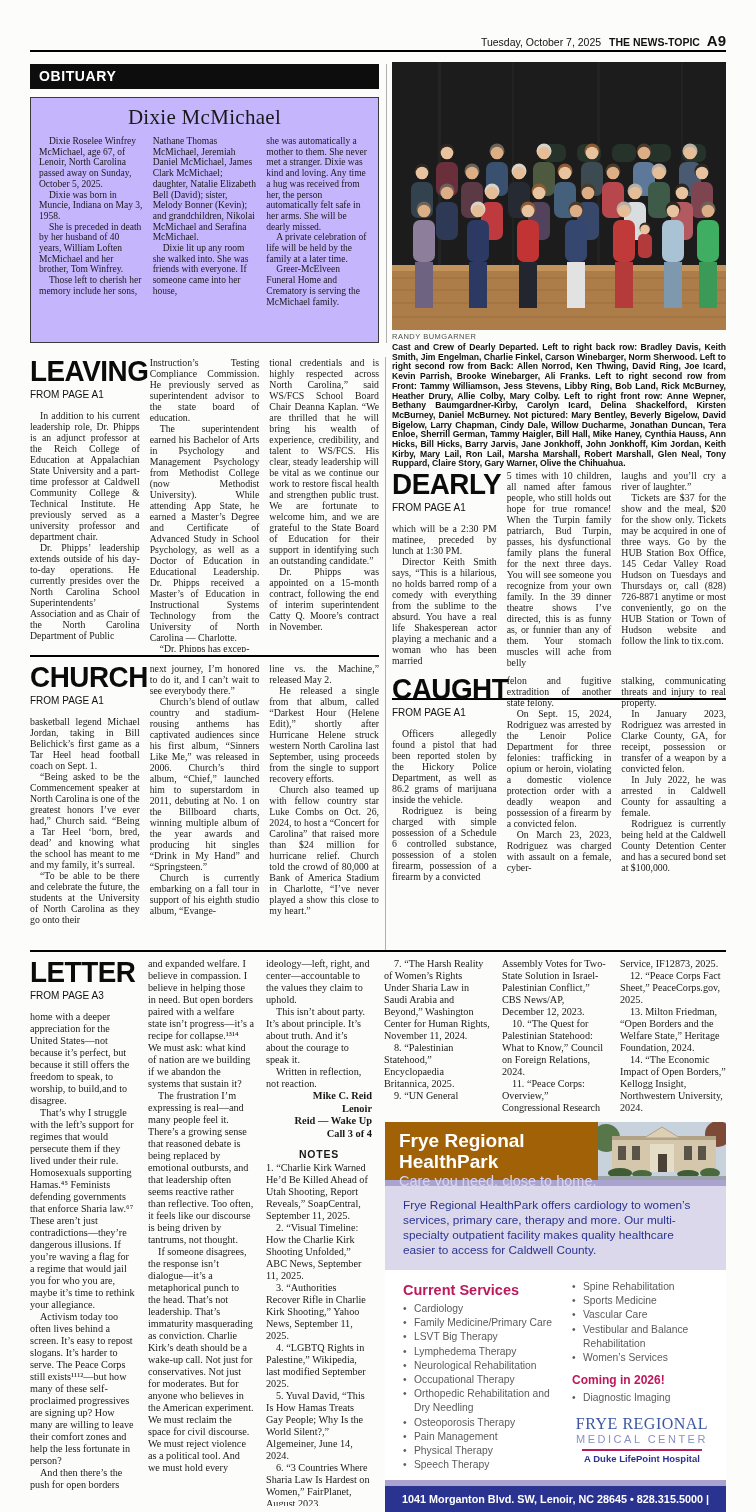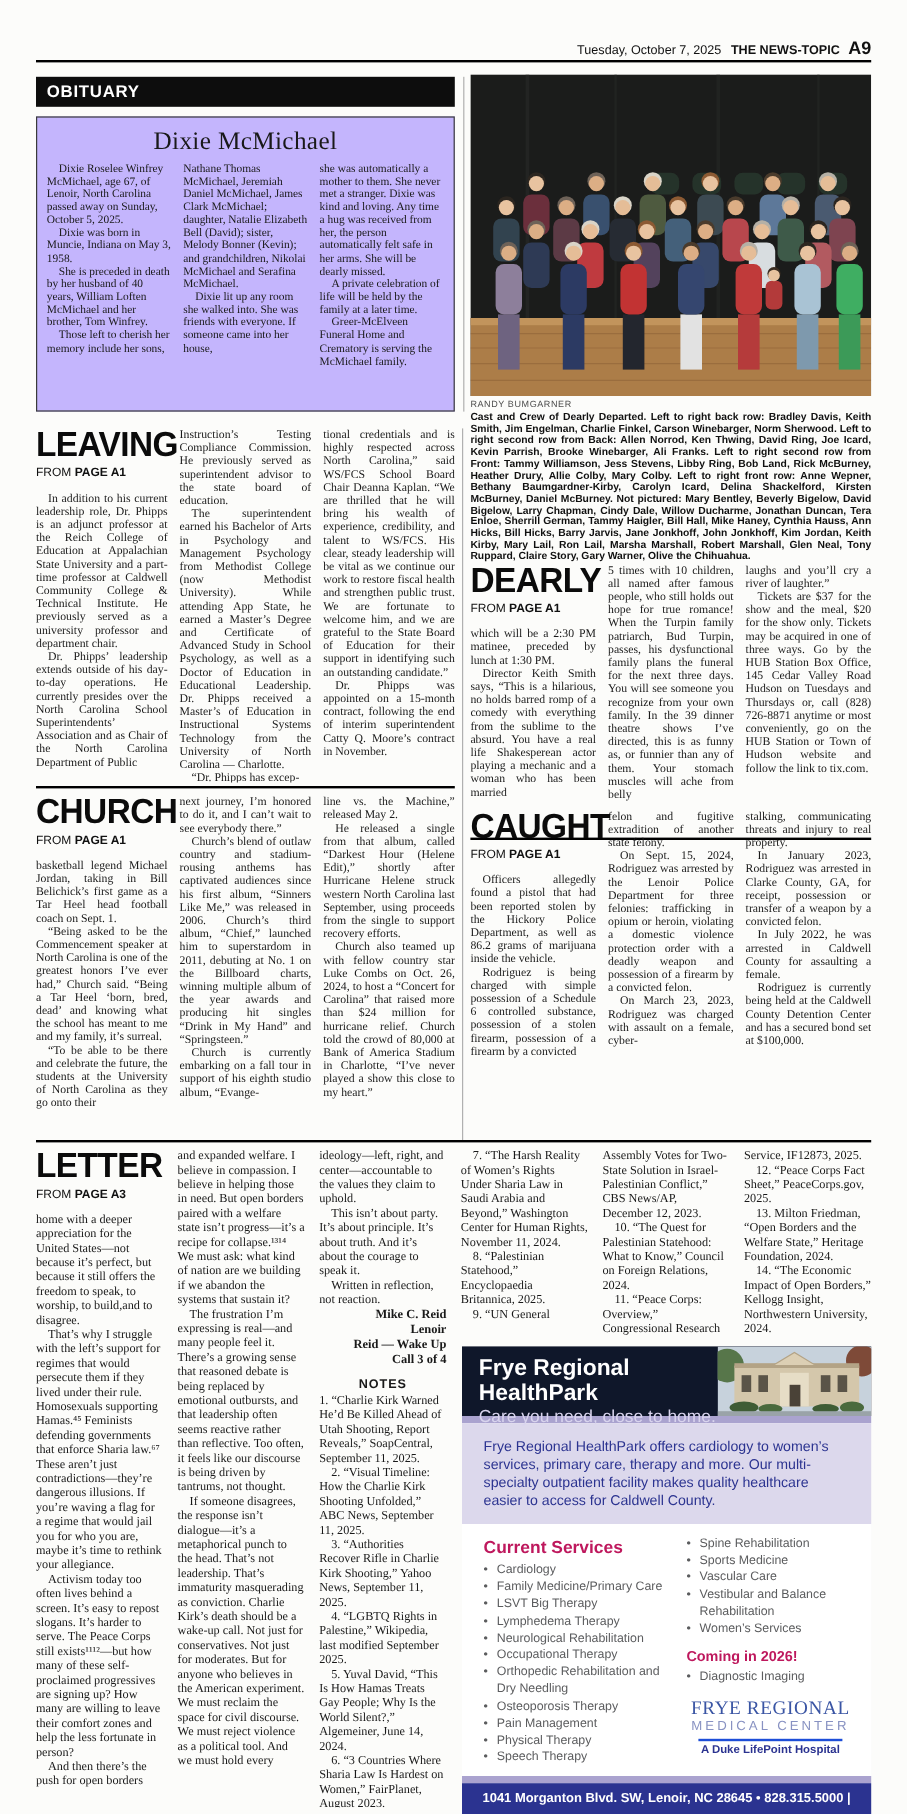--- a/index.html
+++ b/index.html
@@ -34,48 +34,48 @@
   .photo{left:392px;top:62px;width:334px;height:268px;}
   .credit{left:392px;top:332px;width:334px;font-family:"Liberation Sans","DejaVu Sans",sans-serif;
     font-size:7.5px;color:#4d4d4d;letter-spacing:.5px;}
   .caption{left:392px;top:343px;width:334px;font-family:"Liberation Sans","DejaVu Sans",sans-serif;
     font-weight:700;font-size:8.6px;line-height:9.7px;text-align:justify;color:#101010;}
   
   .article{overflow:hidden;}
   .headline{margin:0 0 4px;font-family:"Liberation Sans","DejaVu Sans",sans-serif;font-weight:800;
     font-size:29px;line-height:28px;letter-spacing:-.5px;transform:scaleX(.96);transform-origin:left;white-space:nowrap;color:#0b0b0b;}
   .fromline{font-family:"Liberation Sans","DejaVu Sans",sans-serif;font-size:10px;margin:4px 0 10px;color:#111;}
-  .fromline b{font-weight:700;}
+  .fromline b{font-weight:400;}
   .news .body{font-size:9.8px;line-height:11px;}
   .letter-sec .body{font-size:10.2px;line-height:12px;}
   .letter-sec .body p{text-align:left;}
   .sig p{margin:0;text-align:right !important;font-weight:700;font-size:10.4px;line-height:12.5px;text-indent:0 !important;}
   .notes-head{font-family:"Liberation Sans","DejaVu Sans",sans-serif;font-weight:700;font-size:10.5px;
     text-align:center;letter-spacing:.8px;margin:8px 0 2px;}
   
   .ad{left:385px;top:1122px;width:341px;background:#fff;font-family:"Liberation Sans","DejaVu Sans",sans-serif;}
-  .ad-header{background:#0f172a;height:58px;display:flex;align-items:stretch;}
+  .ad-header{background:#a16207;height:58px;display:flex;align-items:stretch;}
   .ad-header-text{flex:1;padding:8px 0 0 14px;}
   .ad-headline{color:#ffffff;font-weight:700;font-size:19px;line-height:21px;}
   .ad-tagline{color:#d9d4ee;font-size:14.5px;line-height:18px;}
   .ad-building{width:128px;height:58px;display:block;}
   .ad-strip{height:6px;background:#aaa3cf;}
   .ad-intro{background:#dcd8ec;color:#2b3390;font-size:11.8px;line-height:15px;padding:12px 18px;}
   .ad-body{display:flex;padding:10px 14px 8px 18px;gap:8px;background:#fff;}
   .ad-col-left{flex:1.15;}
   .ad-col-right{flex:1;}
   .ad-h{color:#be185d;font-weight:700;font-size:14.5px;margin:2px 0 4px;}
   .ad-h.small{font-size:12px;margin-top:8px;}
   .ad ul{list-style:none;margin:0;padding:0;}
   .ad li{position:relative;padding-left:11px;color:#5b5c5e;font-size:10.3px;line-height:14.2px;}
   .ad li:before{content:"•";position:absolute;left:0;color:#5b5c5e;}
   .ad-logo{margin-top:10px;text-align:center;}
   .logo1{font-family:"Liberation Serif","DejaVu Serif",serif;color:#3a55a4;font-size:16px;letter-spacing:.5px;}
   .logo2{color:#8892c2;font-size:11px;letter-spacing:2.5px;}
-  .logo3{border-top:2px solid #1d4ed8;margin:4px 10px 0;padding-top:2px;color:#2b3390;font-weight:700;font-size:9.5px;}
+  .logo3{border-top:2px solid #be185d;margin:4px 10px 0;padding-top:2px;color:#2b3390;font-weight:700;font-size:9.5px;}
   .ad-addr{background:#2b3390;color:#fff;font-weight:700;font-size:10.8px;text-align:center;line-height:26px;height:26px;}
 </style>
 </head>
 <body>
 
 <div class="abs masthead">
   <span class="mh-date">Tuesday, October 7, 2025</span>
   <span class="mh-paper">THE NEWS-TOPIC</span>
   <span class="mh-page">A9</span>
 </div>

